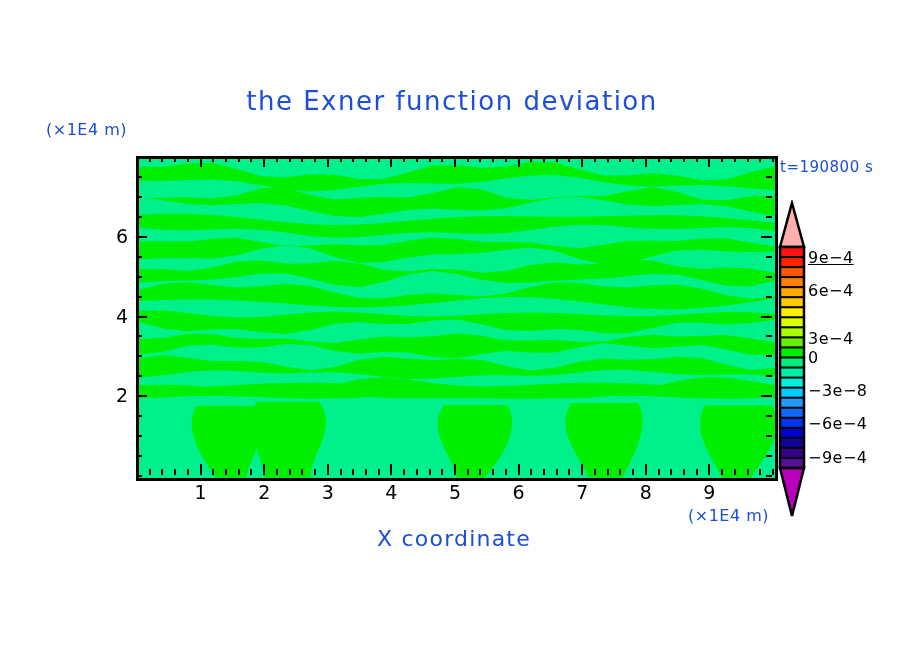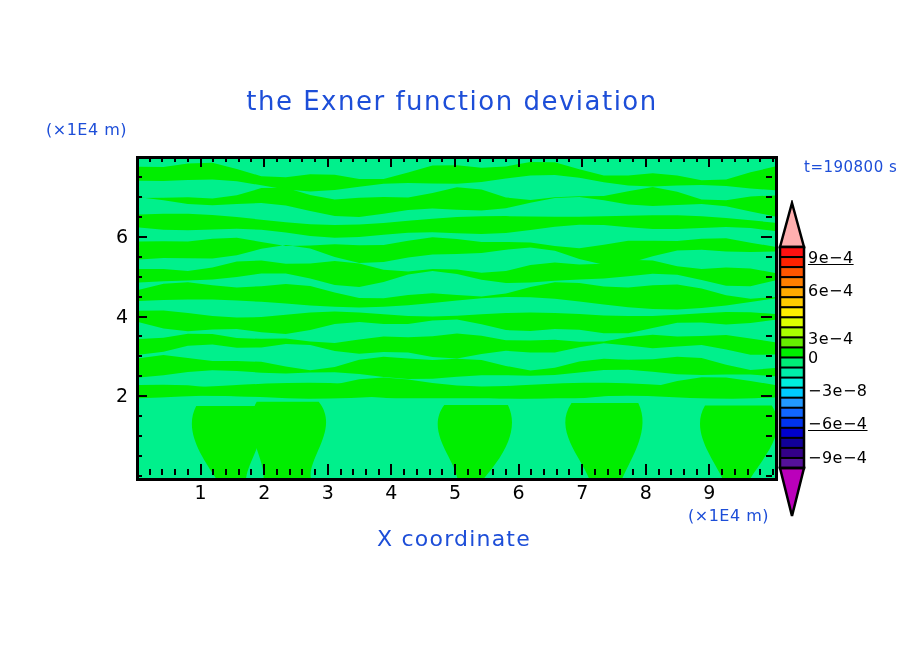--- a/index.html
+++ b/index.html
@@ -41,21 +41,20 @@
   }
 
   #x-unit-label {
     left: 688px; top: 506px;
     font-size: 16px;
   }
 
   #time-label {
     left: 780px; top: 158px;
     font-size: 15px;
-    margin-left: 24px;
   }
 
   #x-axis-title {
     left: 136px; top: 526px;
     width: 636px;
     text-align: center;
     font-size: 22px;
     letter-spacing: 1.2px;
   }
 
@@ -343,15 +342,15 @@
       <rect x="10" y="247.91" width="24" height="10.45" fill="#330088" stroke="#000" stroke-width="2"></rect>
       <rect x="10" y="257.95" width="24" height="10.45" fill="#551199" stroke="#000" stroke-width="2"></rect>
       <path d="M 10 268 L 34 268 L 22 316 Z" fill="#bb00bb" stroke="#000" stroke-width="2.5" stroke-linejoin="miter"></path>
       <rect x="10" y="47" width="24" height="221" fill="none" stroke="#000" stroke-width="2.5"></rect>
     </svg>
 <div class="cb-label" style="top: 48px; text-decoration: underline;">9e−4</div>
     <div class="cb-label" style="top: 80.5303px;">6e−4</div>
     <div class="cb-label" style="top: 129px;">3e−4</div>
     <div class="cb-label" style="top: 147.5px;">0</div>
     <div class="cb-label" style="top: 180.985px;">−3e−8</div>
-    <div class="cb-label" style="top: 214.47px; text-decoration: underline;">−6e−4</div>
+    <div class="cb-label" style="top: 214.47px;">−6e−4</div>
     <div class="cb-label" style="top: 247.955px;">−9e−4</div>
   </div>
 
 </body></html>

